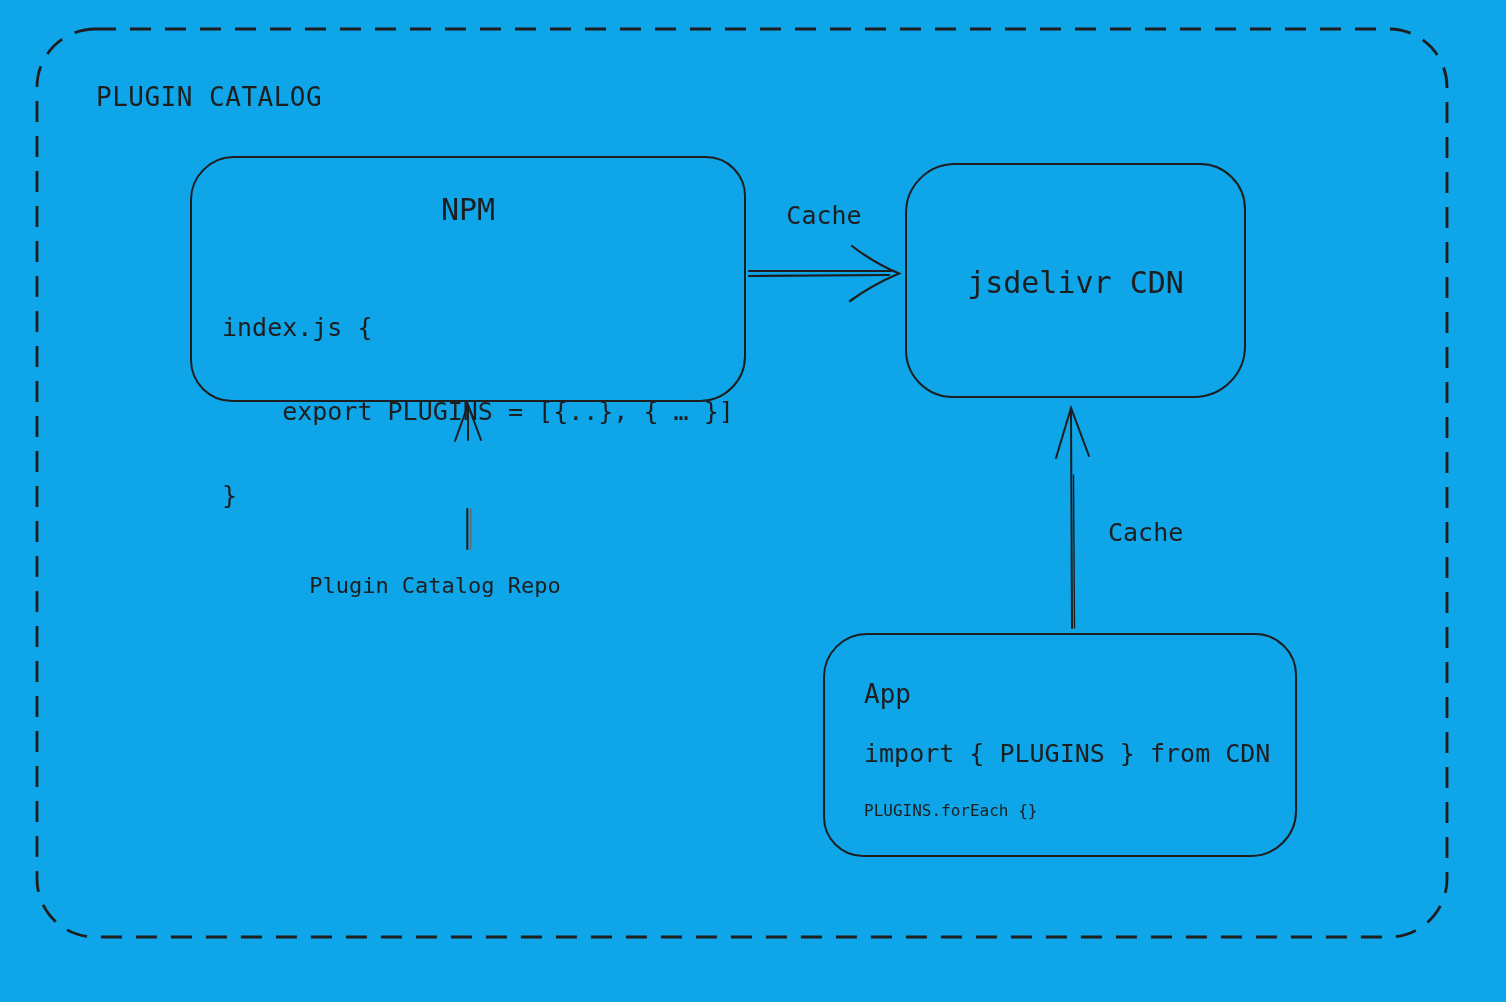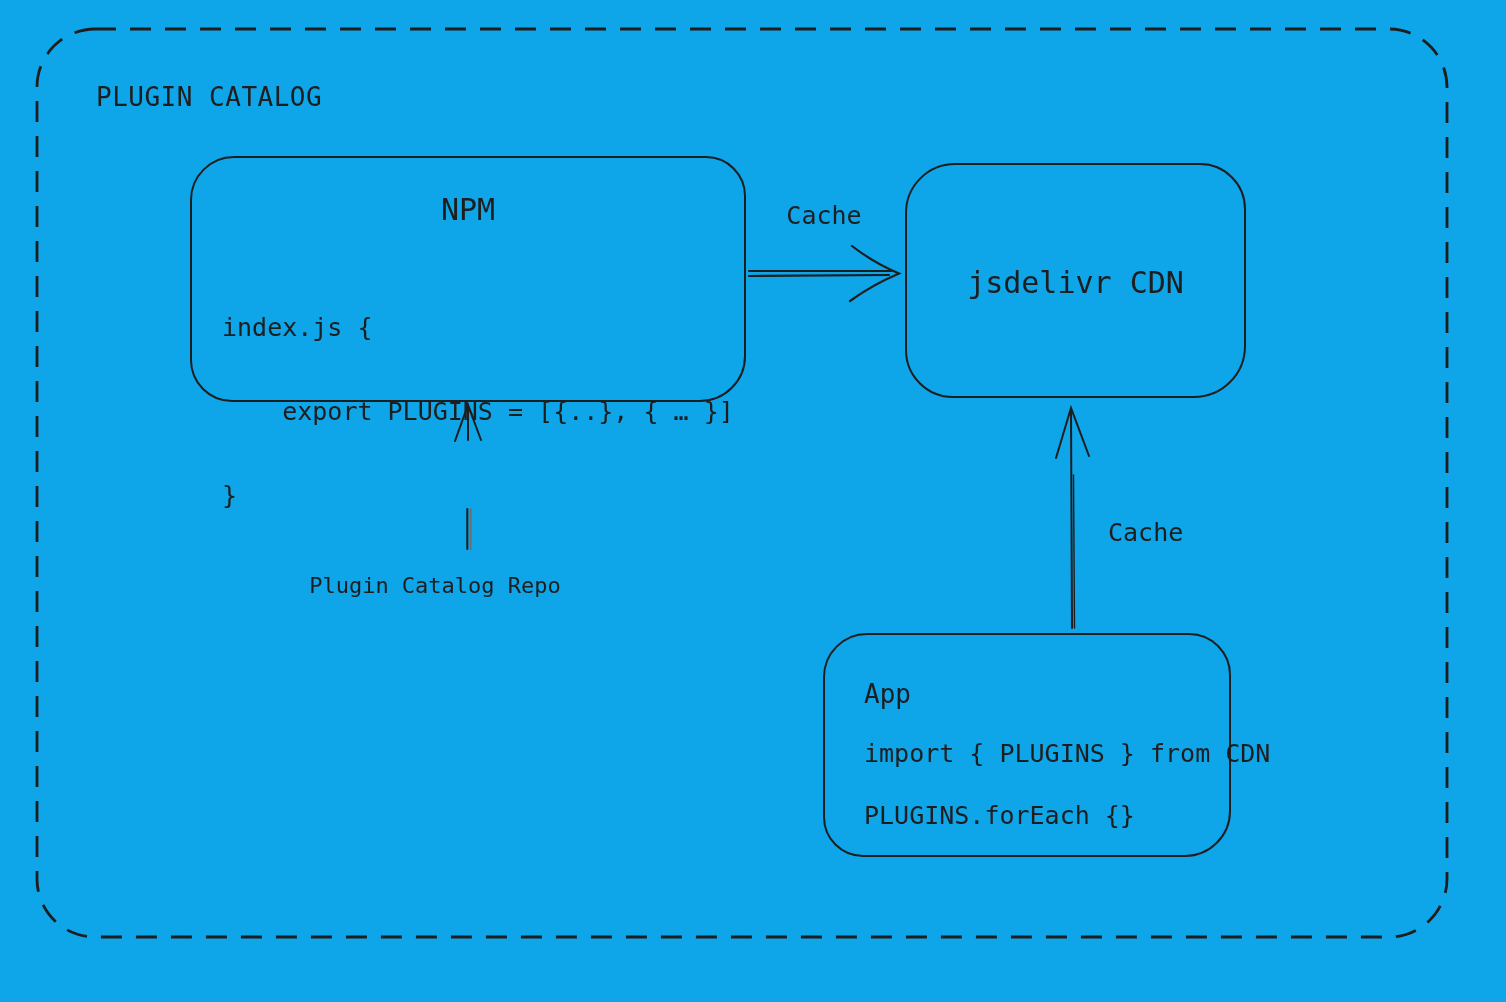--- a/index.html
+++ b/index.html
@@ -33,21 +33,21 @@
   }
   .node {
     position: absolute;
     border: 2.2px solid #1e1e1e;
     background: transparent;
     box-sizing: border-box;
   }
   .npm-node    { left: 190px; top: 156px; width: 556px; height: 246px; border-radius: 44px 40px 46px 42px; }
   .cdn-node    { left: 905px; top: 163px; width: 341px; height: 235px; border-radius: 50px 46px 52px 48px; }
   .repo-node   { left: 218px; top: 625px; width: 483px; height: 256px; border-radius: 48px 44px 50px 46px; }
-  .app-node    { left: 823px; top: 633px; width: 408px; height: 224px; border-radius: 44px 42px 46px 40px; }
+  .app-node    { left: 823px; top: 633px; width: 474px; height: 224px; border-radius: 44px 42px 46px 40px; }
 
   .node-title-center {
     position: absolute;
     left: 0; right: 0;
     text-align: center;
     font-size: 30px;
     white-space: pre;
   }
   .npm-node .node-title-center { top: 34px; }
   .cdn-node .node-title-center { top: 100px; }
@@ -79,21 +79,21 @@
     position: absolute;
     left: 39px;
     top: 104px;
     font-size: 25px;
     white-space: pre;
   }
   .app-line-2 {
     position: absolute;
     left: 39px;
     top: 166px;
-    font-size: 25px;
+    font-size: 16px;
     white-space: pre;
   }
 
   .edge-label {
     position: absolute;
     font-size: 25px;
     white-space: pre;
   }
   .cache-label  { left: 758px; top: 201px; width: 132px; text-align: center; }
   .build-label  { left: 350px; top: 447px; width: 236px; text-align: center; line-height: 29px; }

